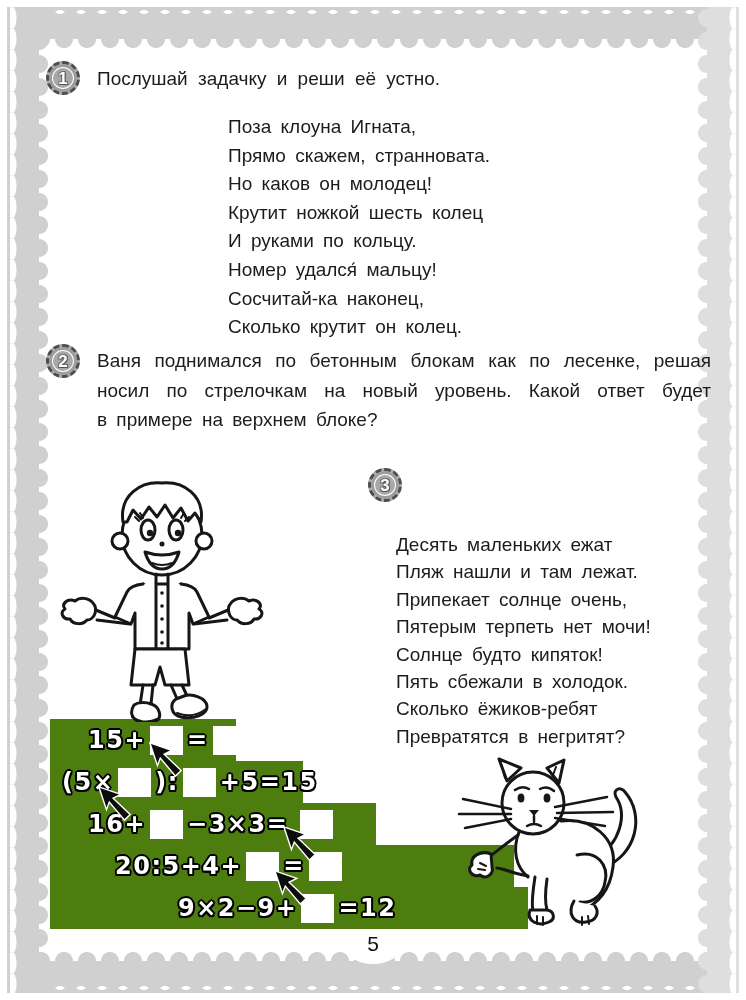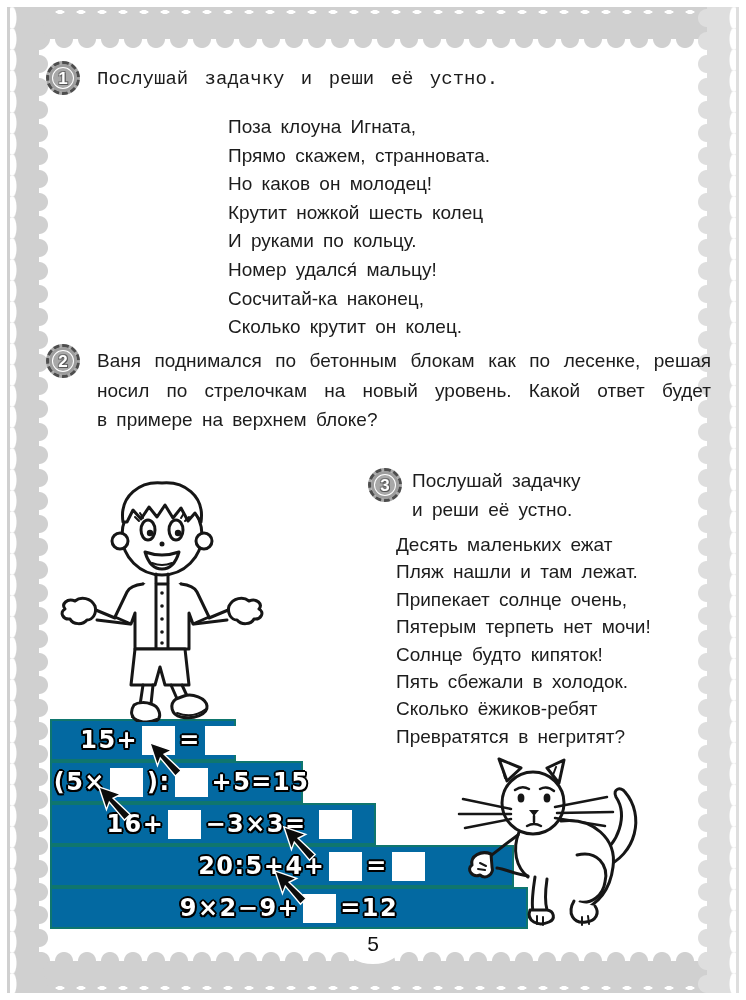--- a/index.html
+++ b/index.html
@@ -45,33 +45,33 @@
     position:absolute;width:34px;height:34px;border-radius:50%;
     background:#a8a8a8;border:3px dashed #4d4d4d;box-sizing:border-box;
     box-shadow:inset 0 0 0 3px #9d9d9d, inset 0 0 0 4px #ffffff;
     display:flex;align-items:center;justify-content:center;z-index:3;
   }
   .badge span{
     color:#fff;font-weight:bold;font-size:17px;line-height:1;
     text-shadow:1px 1px 0 #555,-1px -1px 0 #777,1px -1px 0 #666,-1px 1px 0 #666;
   }
   
-  .txt{position:absolute;z-index:3;font-size:19px;word-spacing:5px;white-space:nowrap;font-family:Liberation Mono, monospace;}
+  .txt{position:absolute;z-index:3;font-size:19px;word-spacing:5px;white-space:nowrap;}
   .para{position:absolute;z-index:3;font-size:19px;word-spacing:4px;}
   .para .jline{text-align:justify;text-align-last:justify;line-height:29.5px;}
   .para .jline.last{text-align-last:left;}
   .poem{position:absolute;z-index:3;font-size:19px;word-spacing:4px;}
   .poem div{line-height:28.6px;white-space:nowrap;}
   .poem.p3 div{line-height:27.4px;}
 
   
   .block{
-    position:absolute;left:50px;height:42px;background:#0369a1;
-    border:2px solid #0f766e;box-sizing:border-box;z-index:2;
-    display:flex;align-items:center;justify-content:center;
+    position:absolute;left:50px;height:42px;background:#4d7c0f;
+    border:2px solid #4d7c0f;box-sizing:border-box;z-index:2;
+    display:flex;align-items:center;
   }
   .eq{
     font-family:"DejaVu Sans",sans-serif;font-weight:bold;font-size:24px;
     letter-spacing:1.5px;color:#fff;white-space:nowrap;
     text-shadow:2px 0 0 #000,-2px 0 0 #000,0 2px 0 #000,0 -2px 0 #000,
       1.5px 1.5px 0 #000,-1.5px -1.5px 0 #000,1.5px -1.5px 0 #000,-1.5px 1.5px 0 #000;
   }
   .blank{display:inline-block;width:33px;height:29px;background:#ffffff;margin:0 4px;flex:none;}
   .arr{position:absolute;width:38px;height:38px;z-index:4;}
   .illus{position:absolute;z-index:3;}
@@ -113,24 +113,20 @@
     <span>2</span>
   </div>
   <div class="para" style="left:97px;top:346px;width:614px;">
     <div class="jline">Ваня поднимался по бетонным блокам как по лесенке, решая</div>
     <div class="jline">носил по стрелочкам на новый уровень. Какой ответ будет</div>
     <div class="jline last">в примере на верхнем блоке?</div>
   </div>
 
   <div class="badge" style="left:368px;top:468px;">
     <span>3</span>
-  </div>
-  <div class="poem" style="left:412px;top:467px;">
-    <div>Послушай задачку</div>
-    <div>и реши её устно.</div>
   </div>
   <div class="poem p3" style="left:396px;top:531px;">
     <div>Десять маленьких ежат</div>
     <div>Пляж нашли и там лежат.</div>
     <div>Припекает солнце очень,</div>
     <div>Пятерым терпеть нет мочи!</div>
     <div>Солнце будто кипяток!</div>
     <div>Пять сбежали в холодок.</div>
     <div>Сколько ёжиков-ребят</div>
     <div>Превратятся в негритят?</div>
@@ -189,21 +185,21 @@
       <span class="blank"></span>
       <span class="eq">−3×3=</span>
       <span class="blank" style="margin-left:12px;"></span>
   </div>
   <div class="block" style="top:845px;width:464px;padding-left:63px;">
     <span class="eq">20:5+4+</span>
       <span class="blank"></span>
       <span class="eq">=</span>
       <span class="blank"></span>
   </div>
-  <div class="block" style="top:887px;width:478px;">
+  <div class="block" style="top:887px;width:478px;padding-left:126px;">
     <span class="eq">9×2−9+</span>
       <span class="blank"></span>
       <span class="eq">=12</span>
   </div>
 
   <svg class="arr" style="left:147px;top:740px;" viewBox="0 0 40 40">
     <polygon points="3,3 26,11 18,15 36,32 30,38 14,19 11,27" fill="#0c0c0c" stroke="#fff" stroke-width="1.5"></polygon>
   </svg>
   <svg class="arr" style="left:96px;top:784px;" viewBox="0 0 40 40">
     <polygon points="3,3 26,11 18,15 36,32 30,38 14,19 11,27" fill="#0c0c0c" stroke="#fff" stroke-width="1.5"></polygon>

